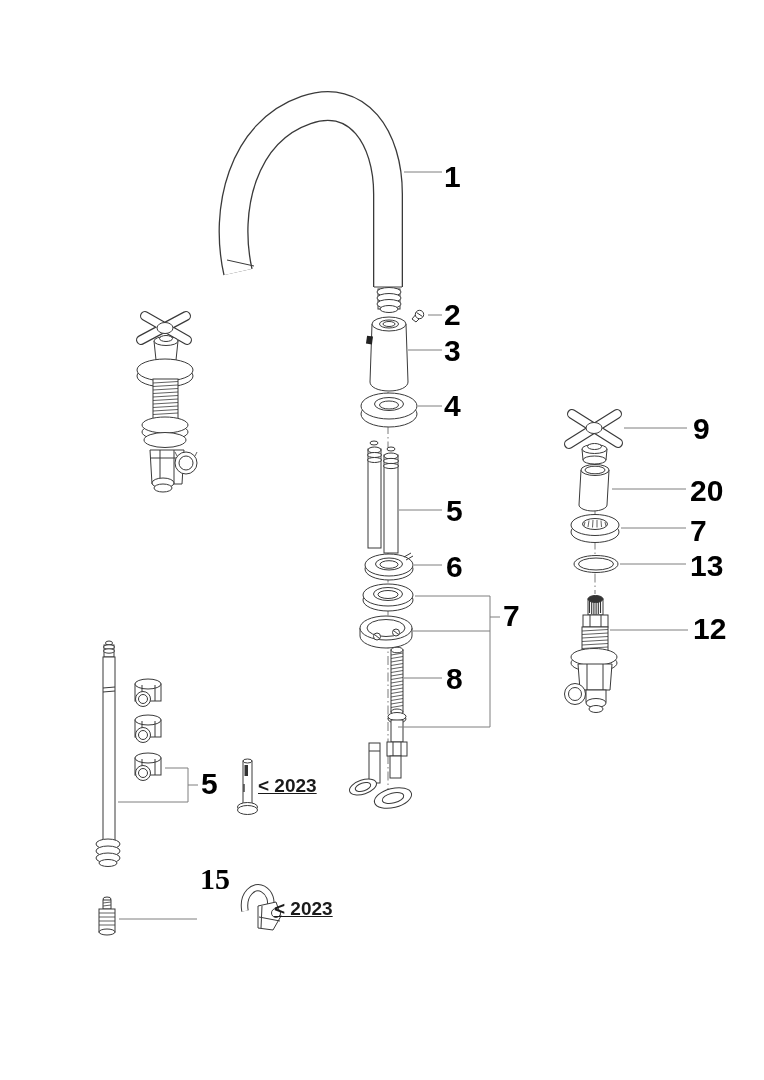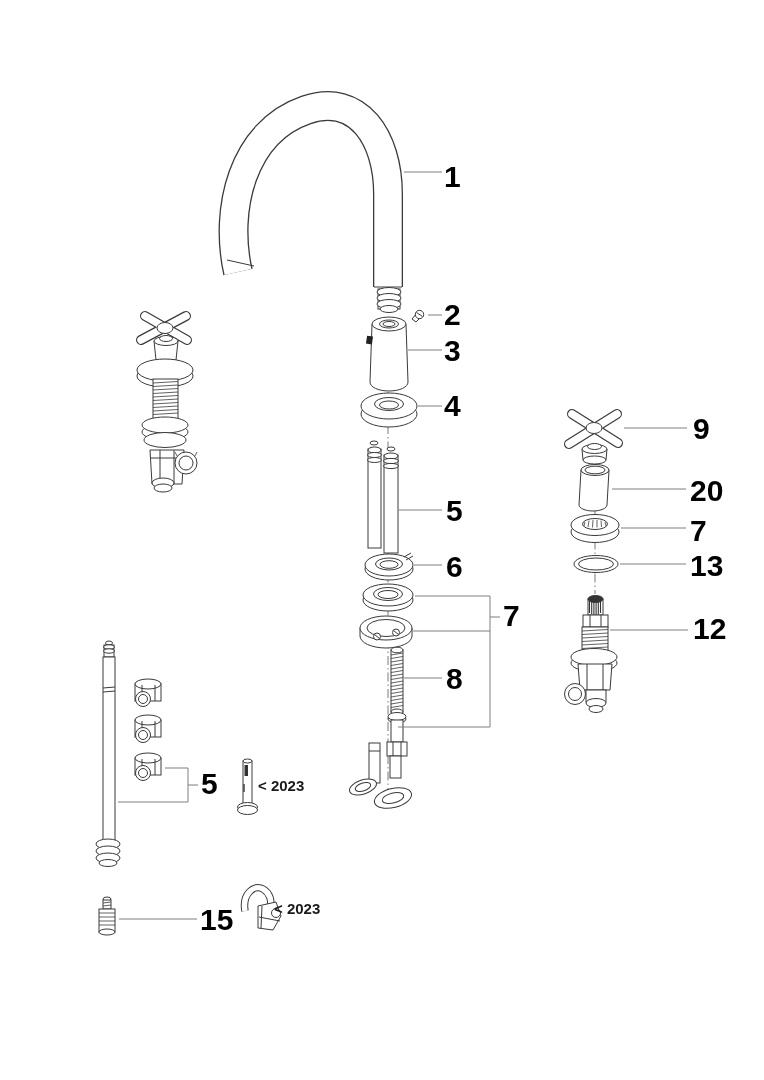--- a/index.html
+++ b/index.html
@@ -6,22 +6,22 @@
   .stage{
     position:relative;width:764px;height:1080px;background:#ffffff;
     overflow:hidden;font-family:"Liberation Sans",sans-serif;
   }
   .stage svg{position:absolute;left:0;top:0;}
   .plabel{
     position:absolute;font-weight:bold;font-size:30px;line-height:30px;
     color:#000;white-space:nowrap;
   }
   .pnote{
-    position:absolute;font-weight:bold;font-size:15px;line-height:17px;
-    color:#1a1a1a;white-space:nowrap;
+    position:absolute;font-weight:bold;font-size:19px;line-height:17px;
+    color:#1a1a1a;white-space:nowrap;text-decoration:underline;
   }
 </style>
 </head>
 <body>
 
 <div class="stage">
 
 <svg width="764" height="1080" viewBox="0 0 764 1080">
   <g fill="none" stroke="#3a3a3a" stroke-width="1">
 
@@ -305,18 +305,18 @@
 <div class="plabel" style="left:446px;top:496px;">5</div>
 <div class="plabel" style="left:446px;top:552px;">6</div>
 <div class="plabel" style="left:503px;top:601px;">7</div>
 <div class="plabel" style="left:446px;top:664px;">8</div>
 <div class="plabel" style="left:693px;top:414px;">9</div>
 <div class="plabel" style="left:690px;top:476px;">20</div>
 <div class="plabel" style="left:690px;top:516px;">7</div>
 <div class="plabel" style="left:690px;top:551px;">13</div>
 <div class="plabel" style="left:693px;top:614px;">12</div>
 <div class="plabel" style="left:201px;top:769px;">5</div>
-<div class="plabel" style="left:200px;top:905px;">15</div>
+<div class="plabel" style="left:200px;top:864px;font-family:Liberation Serif, serif;">15</div>
 
 <div class="pnote" style="left:258px;top:777px;">&lt; 2023</div>
 <div class="pnote" style="left:274px;top:900px;">&lt; 2023</div>
 
 </div>
 
 </body></html>

